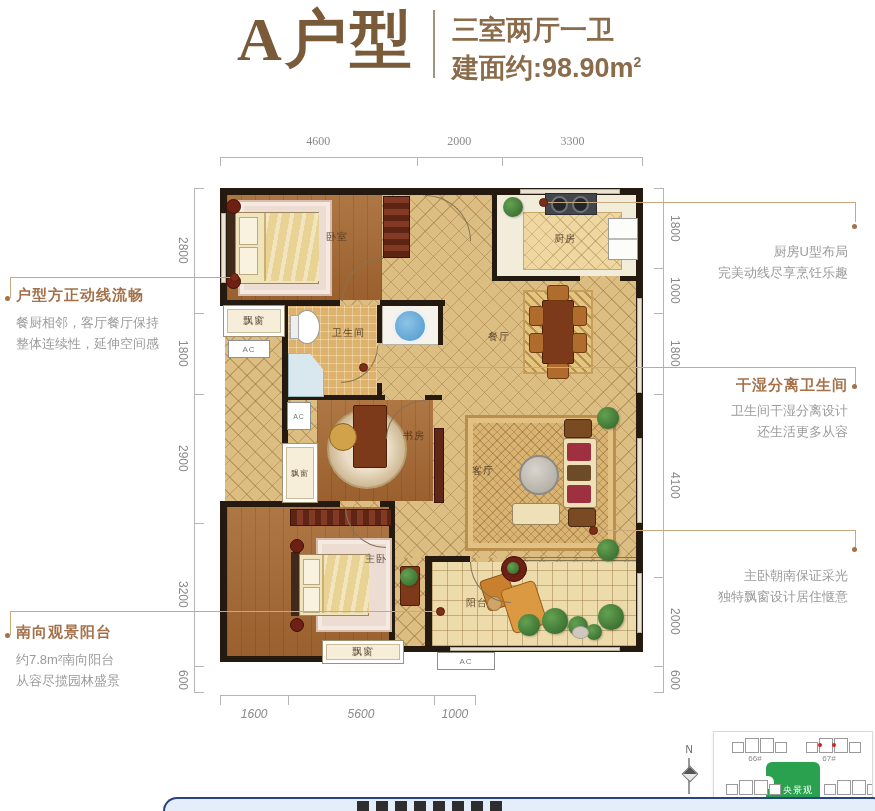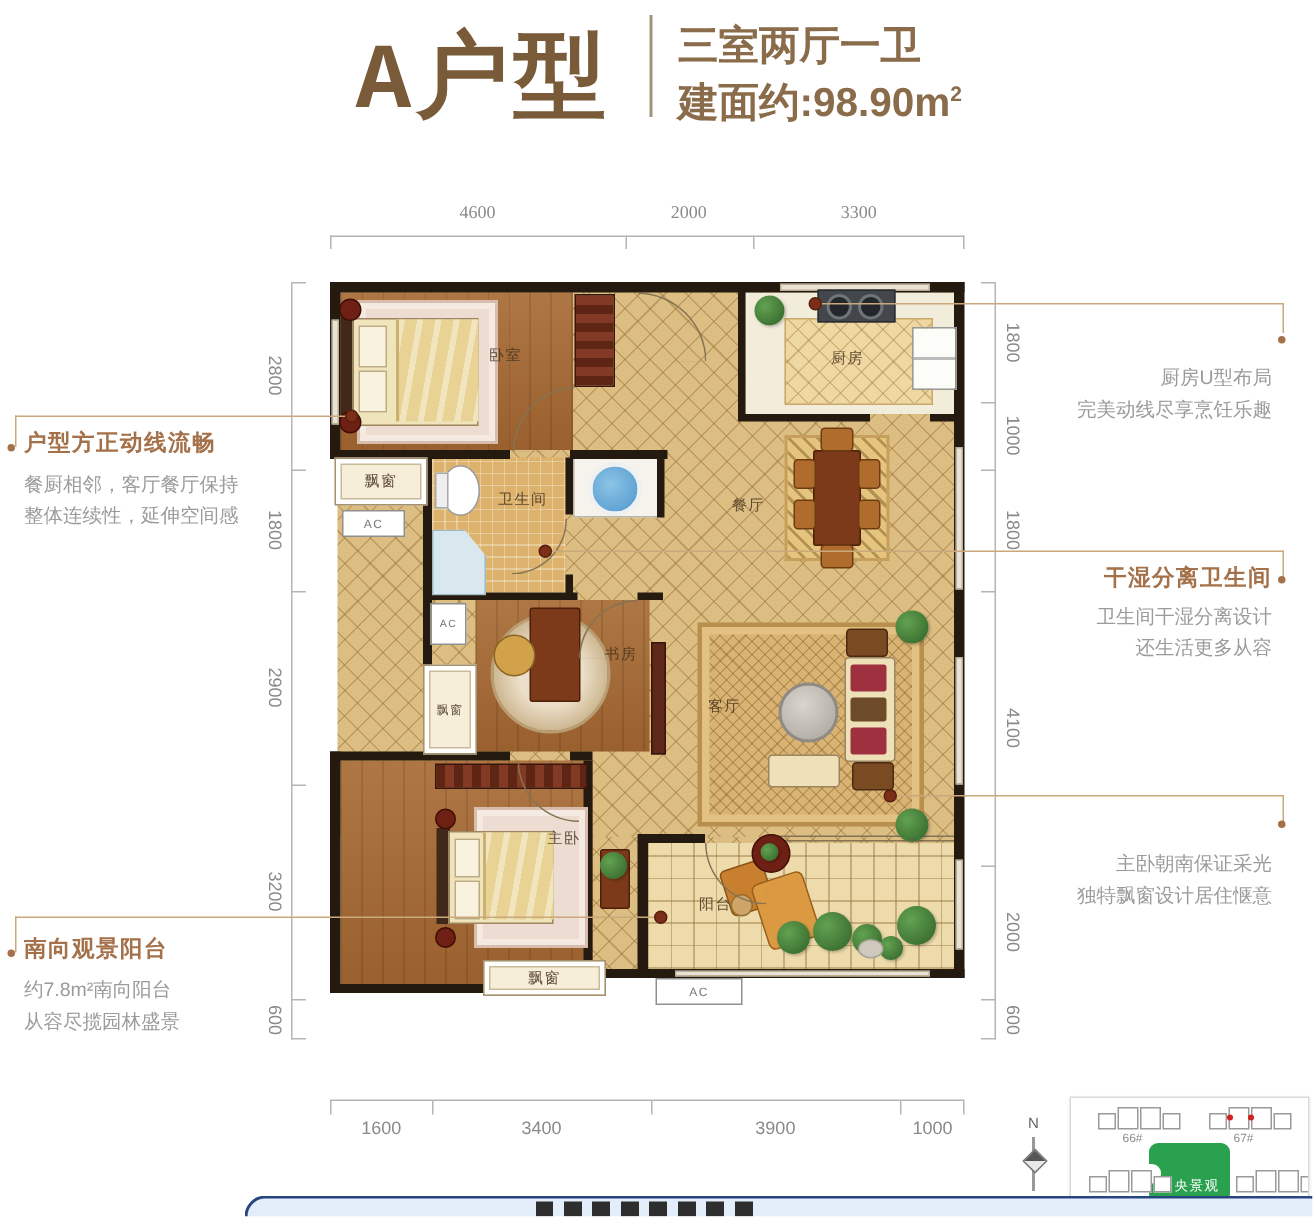--- a/index.html
+++ b/index.html
@@ -74,45 +74,42 @@
   .clu i{display:block;border:1px solid #9a9a9a;background:#fff;}
   .map-lbl{position:absolute;font-size:8px;color:#8a8a8a;text-align:center;}
   .bar{background:var(--bar-fill);border:2px solid var(--bar-navy);border-bottom:none;border-radius:14px 14px 0 0;z-index:5;}
   .frag{position:absolute;background:repeating-linear-gradient(90deg,#2e2e2e 0 12px,transparent 12px 19px);}
 </style>
 </head>
 <body>
 
 <div id="stage">
 
-  <div class="abs big-title" style="left:237px;top:16px;font-family:Liberation Mono, monospace;">A户型</div>
+  <div class="abs big-title" style="left:237px;top:0;">A户型</div>
   <div class="abs" style="left:433px;top:10px;width:2px;height:68px;background:#a1947f;"></div>
   <div class="abs sub" style="left:452px;top:15px;">三室两厅一卫</div>
   <div class="abs sub" style="left:452px;top:47px;"><span>建面约:</span><span>98.90m</span><sup>2</sup></div>
 
   <div class="dim dim-h" style="left:220px;top:134px;width:423px;height:24px;font-family:Liberation Serif, serif;">
     <div class="seg" style="width:46.46%">
         <span>4600</span>
       </div>
     <div class="seg" style="width:20.20%">
         <span>2000</span>
       </div>
     <div class="seg end" style="width:33.34%">
         <span>3300</span>
       </div>
   </div>
-  <div class="dim dim-hb" style="left:220px;top:733px;width:423px;height:26px;">
+  <div class="dim dim-hb" style="left:220px;top:695px;width:423px;height:26px;font-style:italic;">
     <div class="seg" style="width:16.16%">
         <span>1600</span>
       </div>
     <div class="seg" style="width:34.34%">
-        <span>3400</span>
-      </div>
-    <div class="seg" style="width:39.40%">
-        <span>3900</span>
+        <span>5600</span>
       </div>
     <div class="seg end" style="width:10.10%">
         <span>1000</span>
       </div>
   </div>
   <div class="dim dim-v dim-vl" style="left:172px;top:188px;width:22px;height:505px;">
     <div class="seg" style="height:24.78%">
         <span>2800</span>
       </div>
     <div class="seg" style="height:15.93%">

